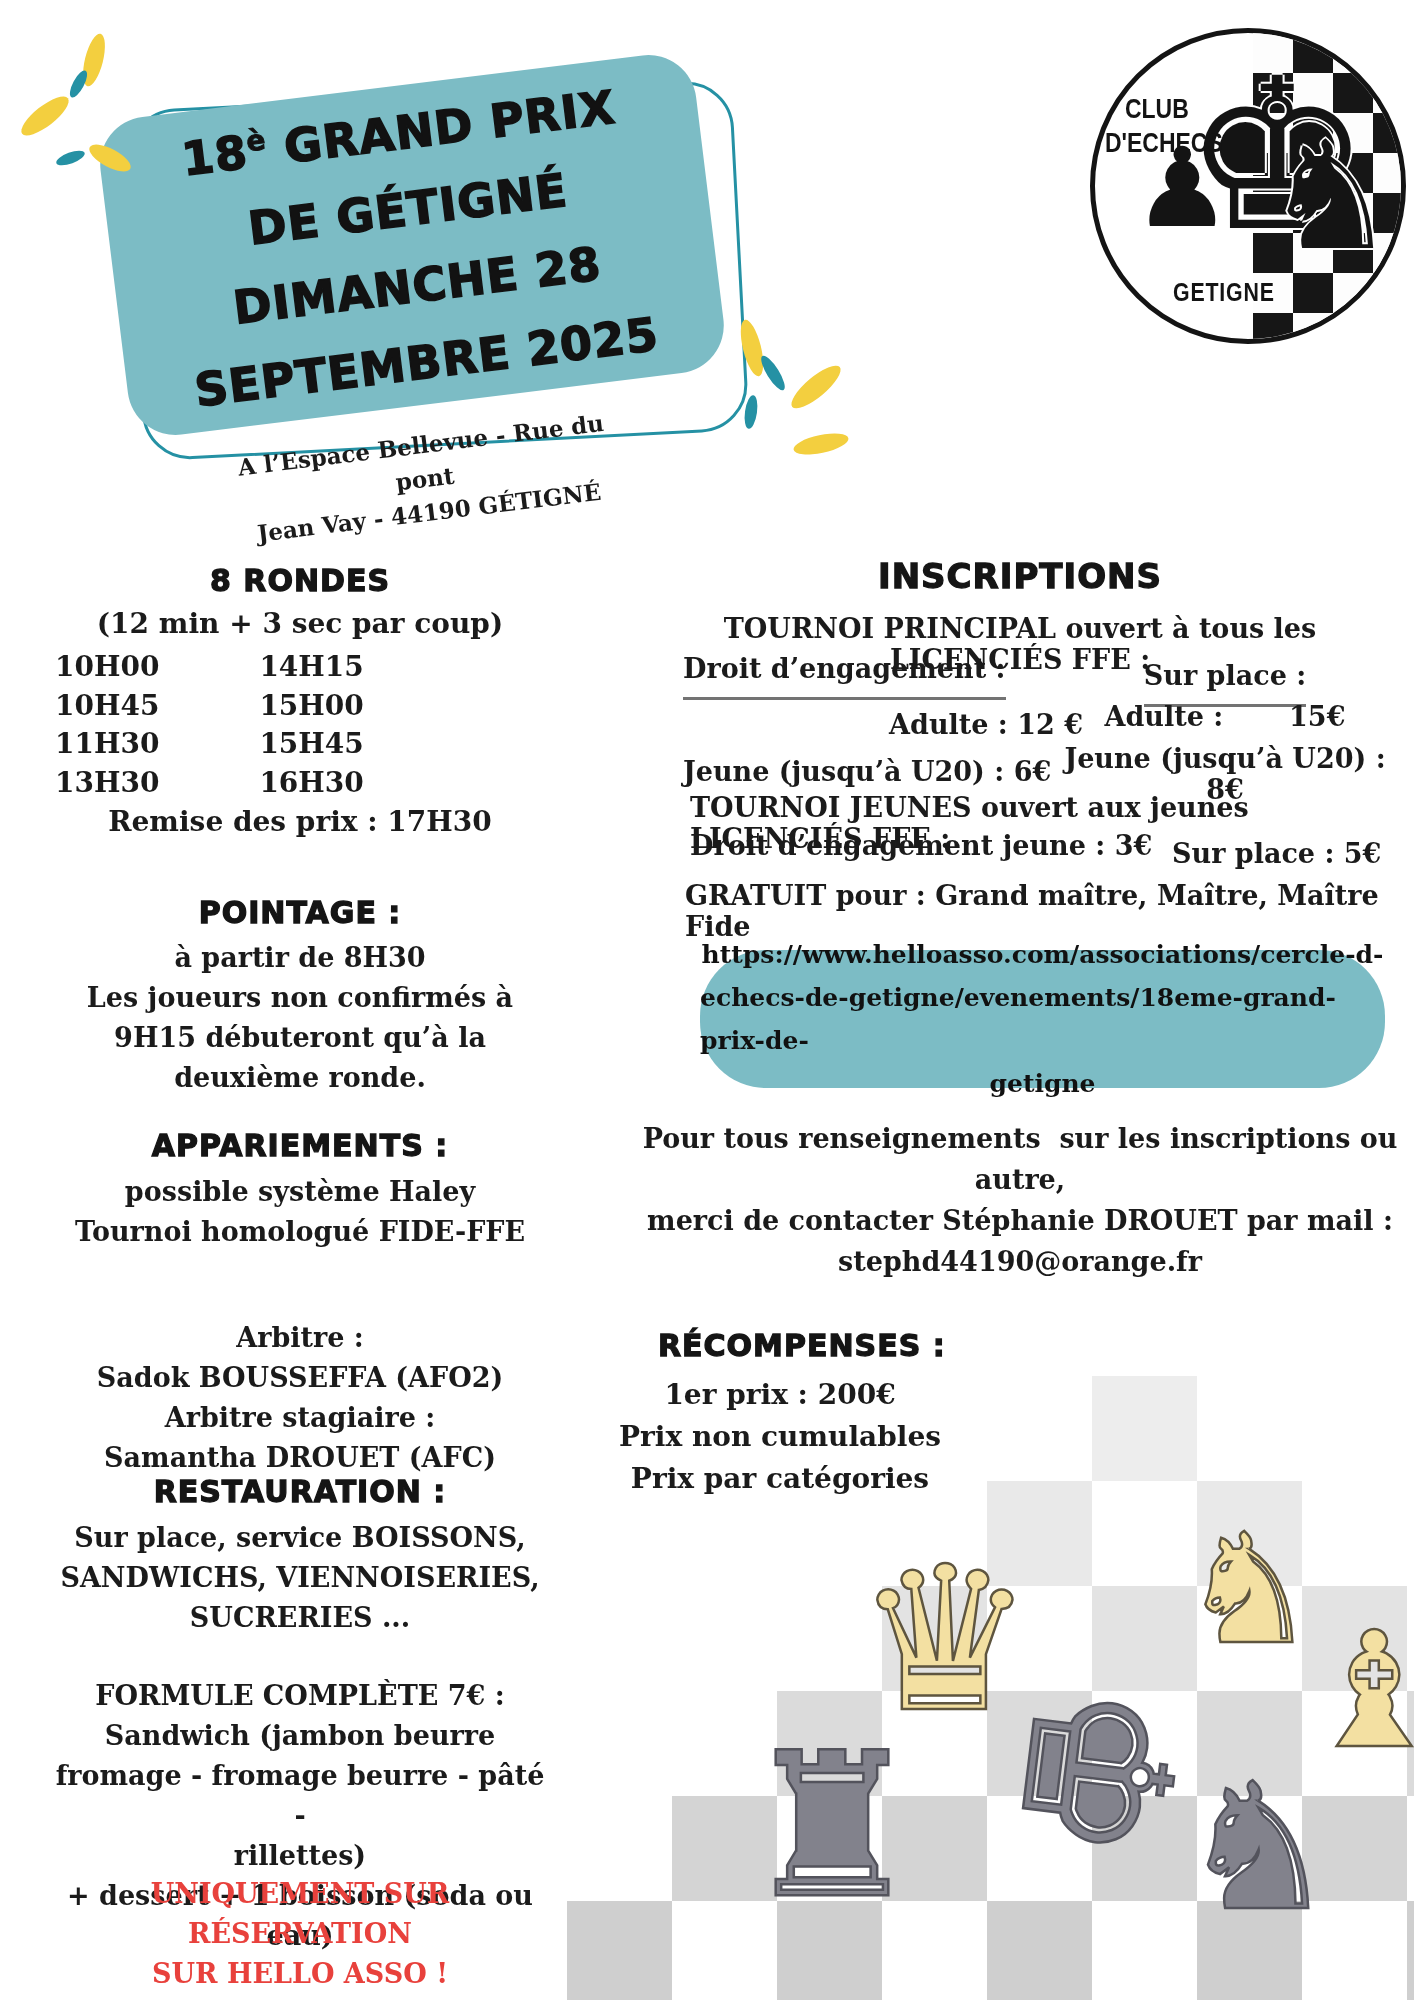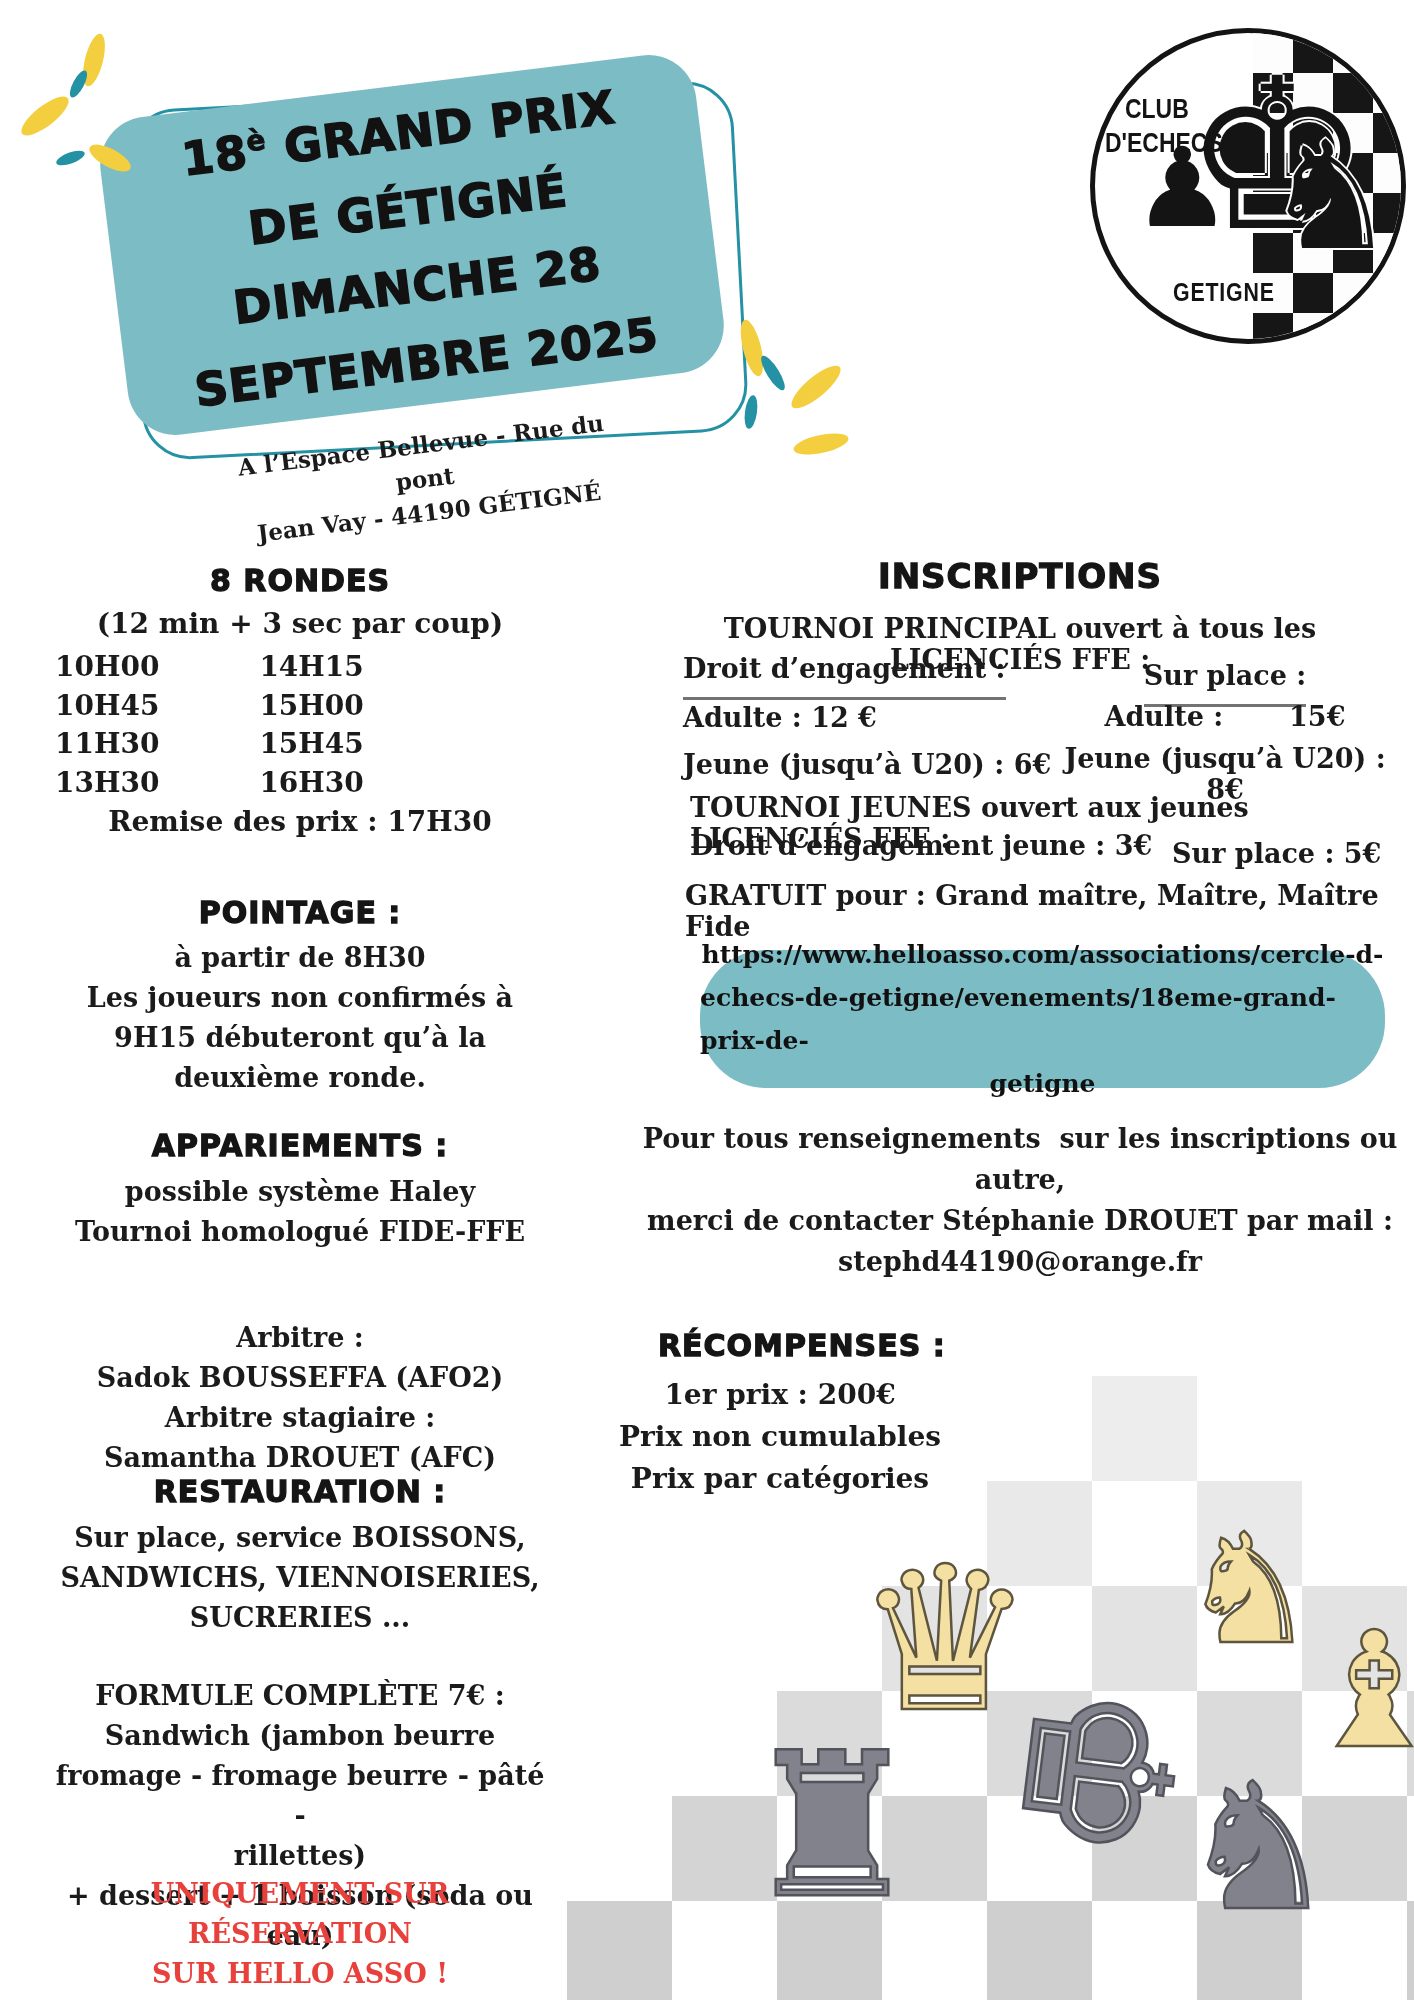--- a/index.html
+++ b/index.html
@@ -159,21 +159,21 @@
   <div class="abs leftcol serif center body27 lines red" style="top:1874px;">
       <div>UNIQUEMENT SUR RÉSERVATION</div>
       <div>SUR HELLO ASSO !</div>
     </div>
 
   <div class="abs rightcol marker center" style="top:556px;font-size:34px;">INSCRIPTIONS</div>
   <div class="abs rightcol serif center" style="top:613px;font-size:27px;">TOURNOI PRINCIPAL ouvert à tous les LICENCIÉS FFE :</div>
 
   <div class="abs serif" style="left:683px;top:653px;width:400px;font-size:27px;">
     <div><span class="und">Droit d’engagement : </span></div>
-    <div style="margin-top:18px;">Adulte : 12 €</div>
+    <div style="margin-top:25px;text-align:right;">Adulte : 12 €</div>
     <div style="margin-top:16px;">Jeune (jusqu’à U20) : 6€</div>
   </div>
   <div class="abs serif" style="left:1055px;top:660px;width:340px;font-size:27px;text-align:center;">
     <div><span class="und">Sur place :</span></div>
     <div style="margin-top:10px;white-space:pre-wrap;">Adulte :       15€</div>
     <div style="margin-top:11px;white-space:pre-wrap;">Jeune (jusqu’à U20) :  8€</div>
   </div>
 
   <div class="abs serif" style="left:690px;top:792px;width:720px;font-size:27px;">TOURNOI JEUNES ouvert aux jeunes LICENCIÉS FFE :</div>
   <div class="abs serif" style="left:690px;top:830px;font-size:27px;">Droit d’engagement jeune : 3€</div>

